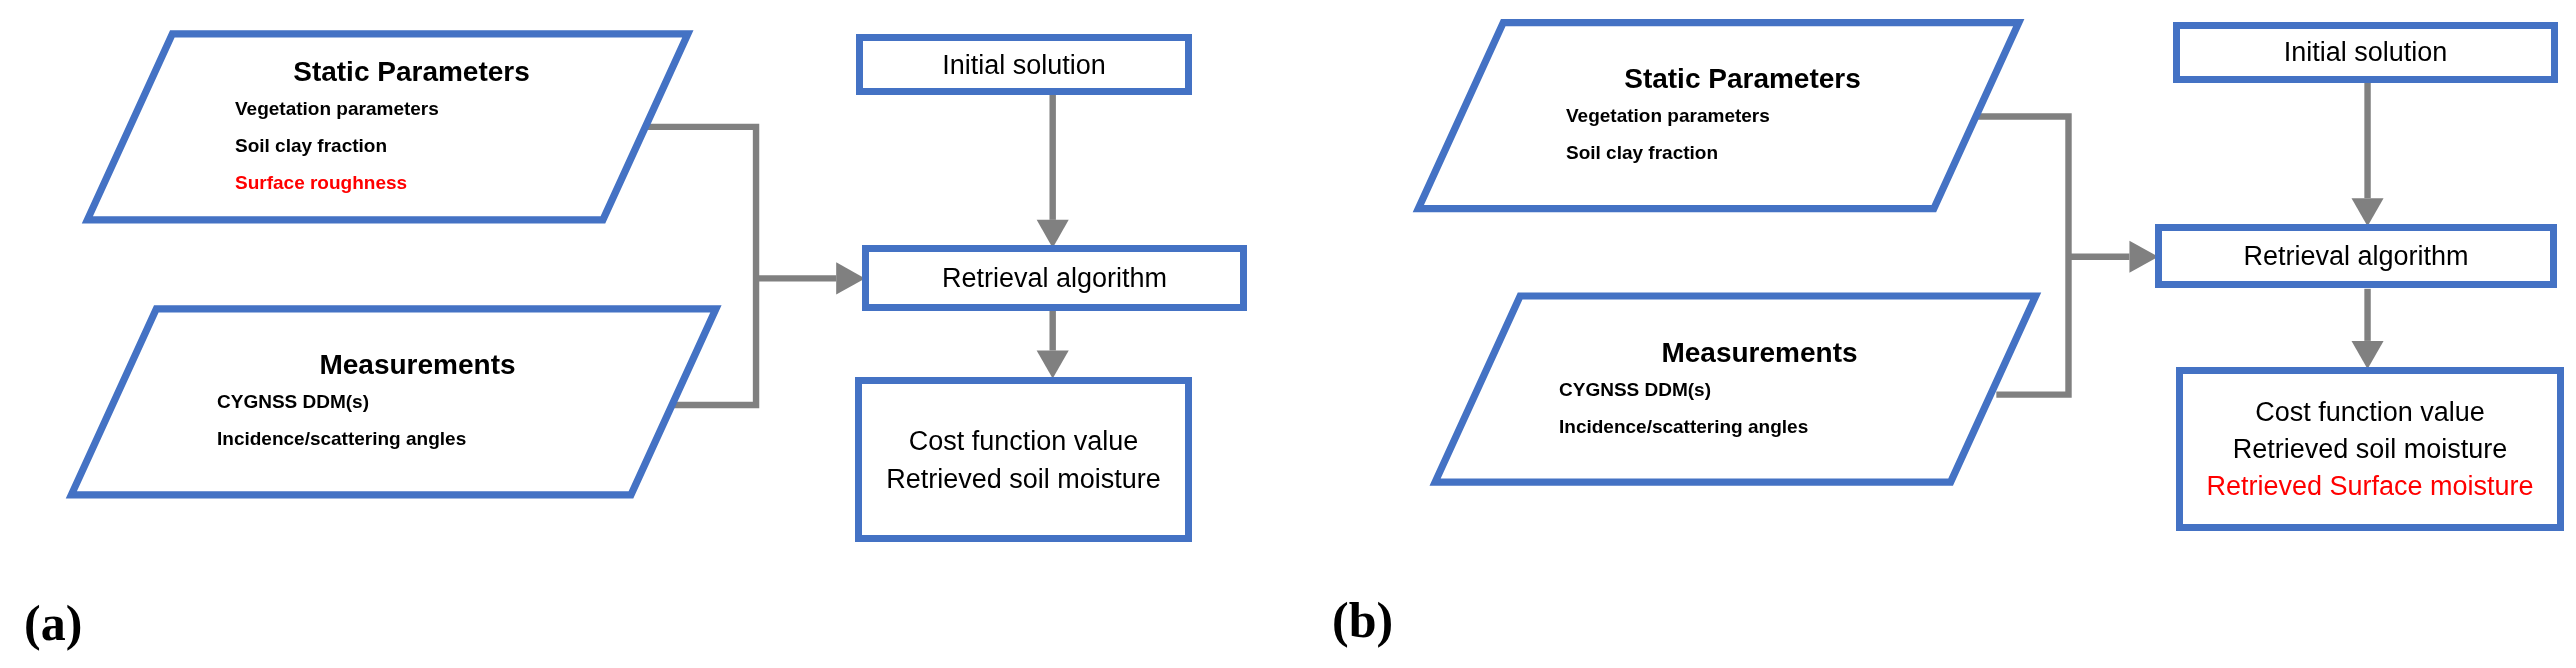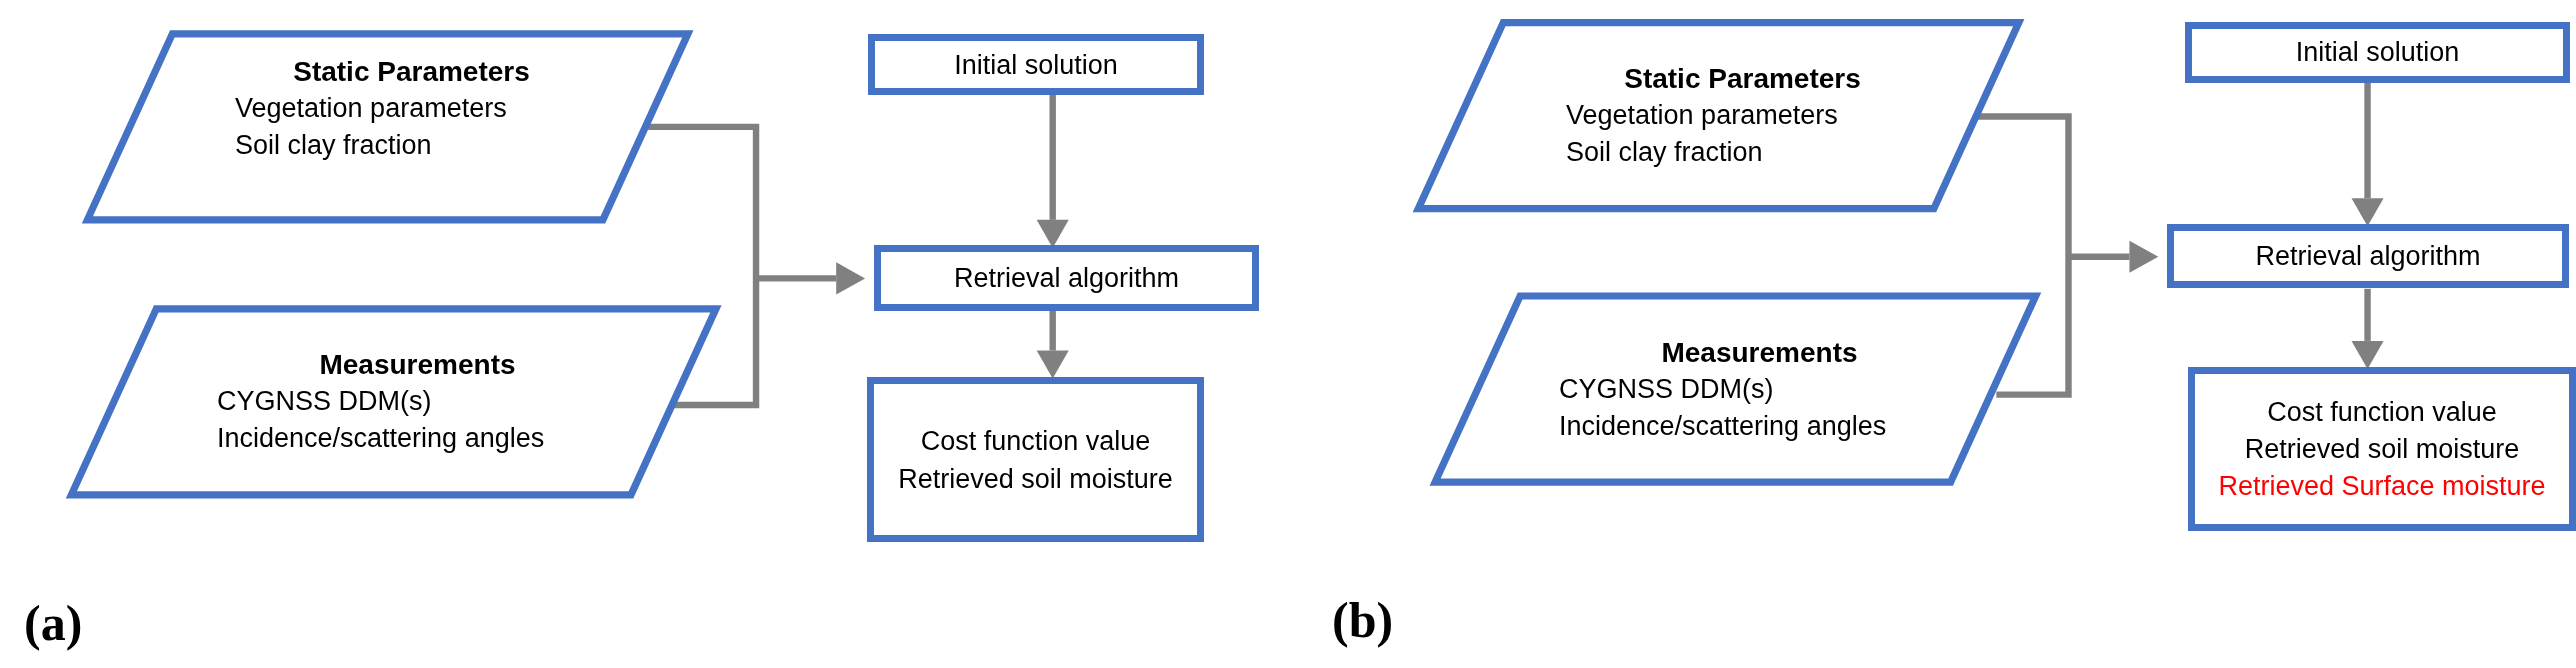--- a/index.html
+++ b/index.html
@@ -16,25 +16,25 @@
     overflow:hidden;
     padding-left:48px;
   }
   #shape-layer{position:absolute;left:0;top:0;width:2576px;height:669px;}
   .connector{stroke:var(--connector);stroke-width:8;fill:none;}
   .arrowhead{fill:var(--connector);stroke:none;}
   .pgram{fill:#FFFFFF;stroke:var(--shape-border);stroke-width:9;stroke-linejoin:miter;}
   .box{
     position:absolute;box-sizing:border-box;border:7.2px solid var(--shape-border);
     background:#FFFFFF;display:flex;flex-direction:column;align-items:center;justify-content:center;
-    text-align:center;font-size:27px;line-height:36px;color:var(--text);padding:0 4.8px;margin-left:12px;
+    text-align:center;font-size:27px;line-height:36px;color:var(--text);padding:0 4.8px;
   }
   .pl-text{position:absolute;}
   .pl-title{font-weight:bold;font-size:28px;line-height:37px;text-align:center;}
-  .pl-item{font-size:27px;line-height:37px;white-space:nowrap;text-align:left;}
+  .pl-item{font-size:19px;line-height:37px;white-space:nowrap;text-align:left;font-weight:bold;}
   .red{color:var(--highlight);}
   .panel-label{
     position:absolute;font-family:"Liberation Serif","DejaVu Serif",serif;
     font-weight:bold;font-size:50px;line-height:56px;color:var(--text);
   }
 </style>
 </head>
 <body>
 
 <div id="figure">
@@ -61,20 +61,21 @@
     <polygon class="pgram" points="195,385 893,385 787,617 89,617"></polygon>
 
     <polygon class="pgram" points="1875,28 2518,28 2412,260 1769,260"></polygon>
     <polygon class="pgram" points="1896,369 2539,369 2433,601 1790,601"></polygon>
   </svg>
 
   <div class="pl-text" style="left:235px;top:53px;width:353px;">
     <div class="pl-title">Static Parameters</div>
     <div class="pl-item">Vegetation parameters</div>
     <div class="pl-item">Soil clay fraction</div>
+    <div class="pl-item red">Surface roughness</div>
   </div>
 
   <div class="pl-text" style="left:217px;top:346px;width:401px;">
     <div class="pl-title">Measurements</div>
     <div class="pl-item">CYGNSS DDM(s)</div>
     <div class="pl-item">Incidence/scattering angles</div>
   </div>
 
   <div class="box" style="left:856px;top:34px;width:336px;height:61px;">
     <div>Initial solution</div>

